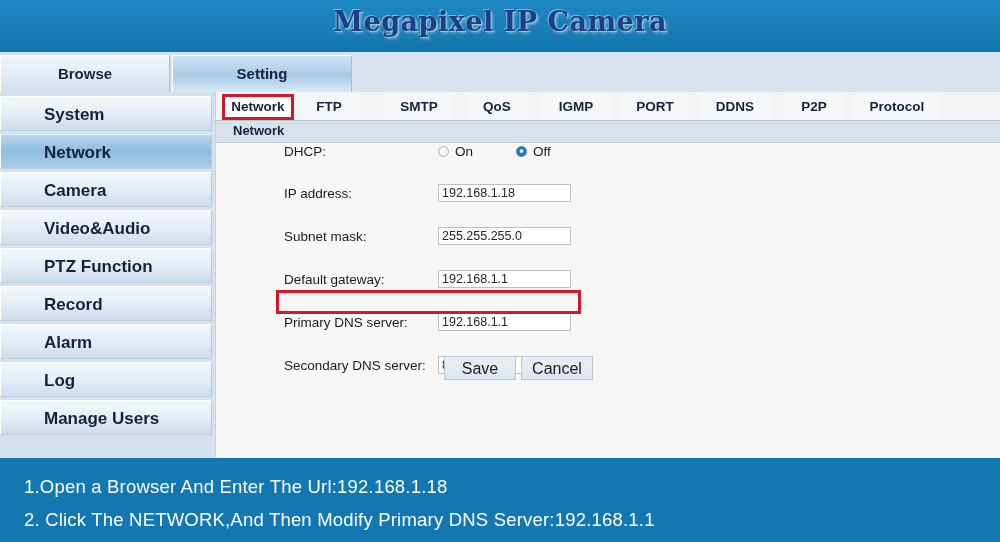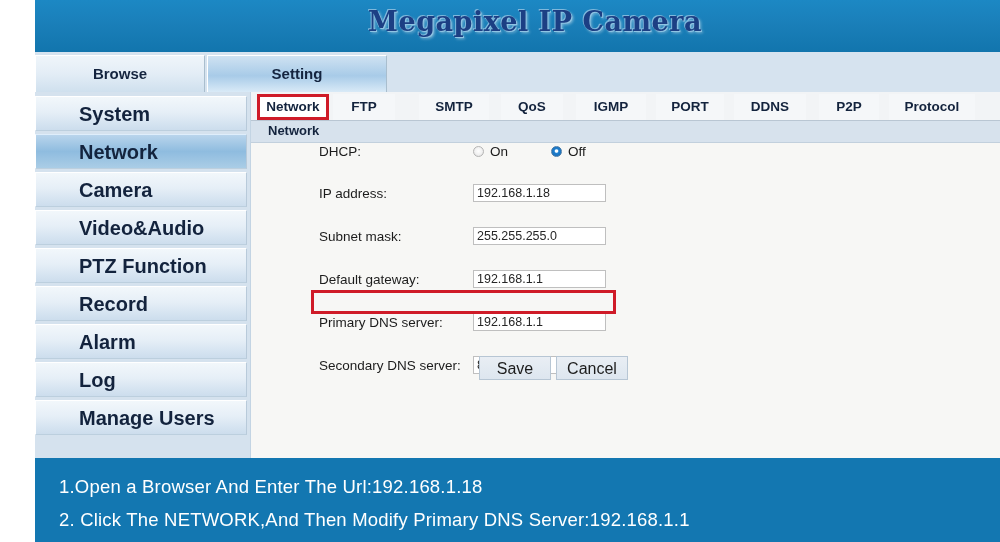--- a/index.html
+++ b/index.html
@@ -12,21 +12,20 @@
     height: 542px;
     overflow: hidden;
     font-family: "Liberation Sans", sans-serif;
   }
 
   #app {
     position: relative;
     width: 964px;
     height: 542px;
     background: #ffffff;
-    margin-left: 35px;
   }
 
   
   .header {
     position: absolute;
     left: 0; top: 0;
     width: 1000px; height: 52px;
     background: linear-gradient(to bottom, #1c88c4 0%, #1a7fb9 45%, #1275ad 100%);
     overflow: hidden;
   }
@@ -87,21 +86,21 @@
     border-right: 1px solid #c3d4e3;
     box-sizing: border-box;
     padding-top: 2px;
   }
   .side-item {
     position: relative;
     height: 35px;
     margin: 2px 3px 3px 0;
     line-height: 35px;
     padding-left: 43px;
-    font-size: 20px;
+    font-size: 17px;
     font-weight: bold;
     color: #13233d;
     box-sizing: border-box;
     background: linear-gradient(to bottom, #f2f7fb 0%, #e6eff7 45%, #ccdded 100%);
     border: 1px solid #ffffff;
     border-right: 1px solid #b8cada;
     border-bottom: 1px solid #bccfde;
     cursor: pointer;
     white-space: nowrap;
   }

